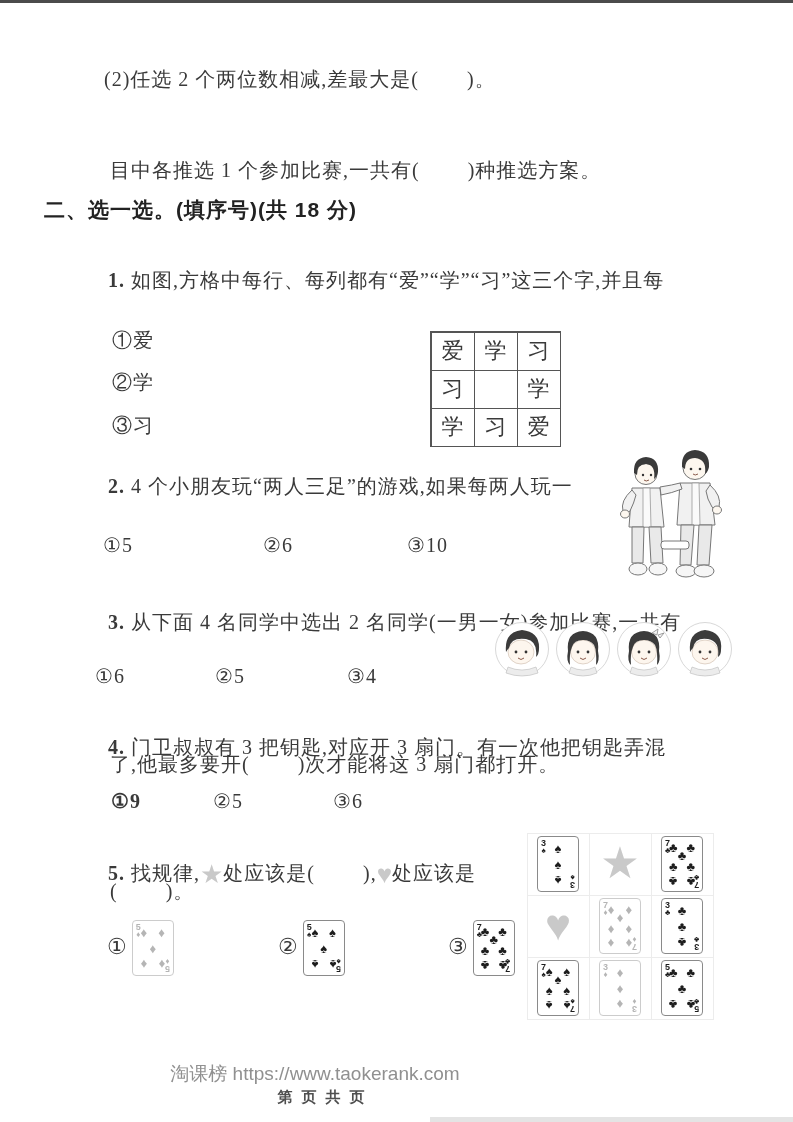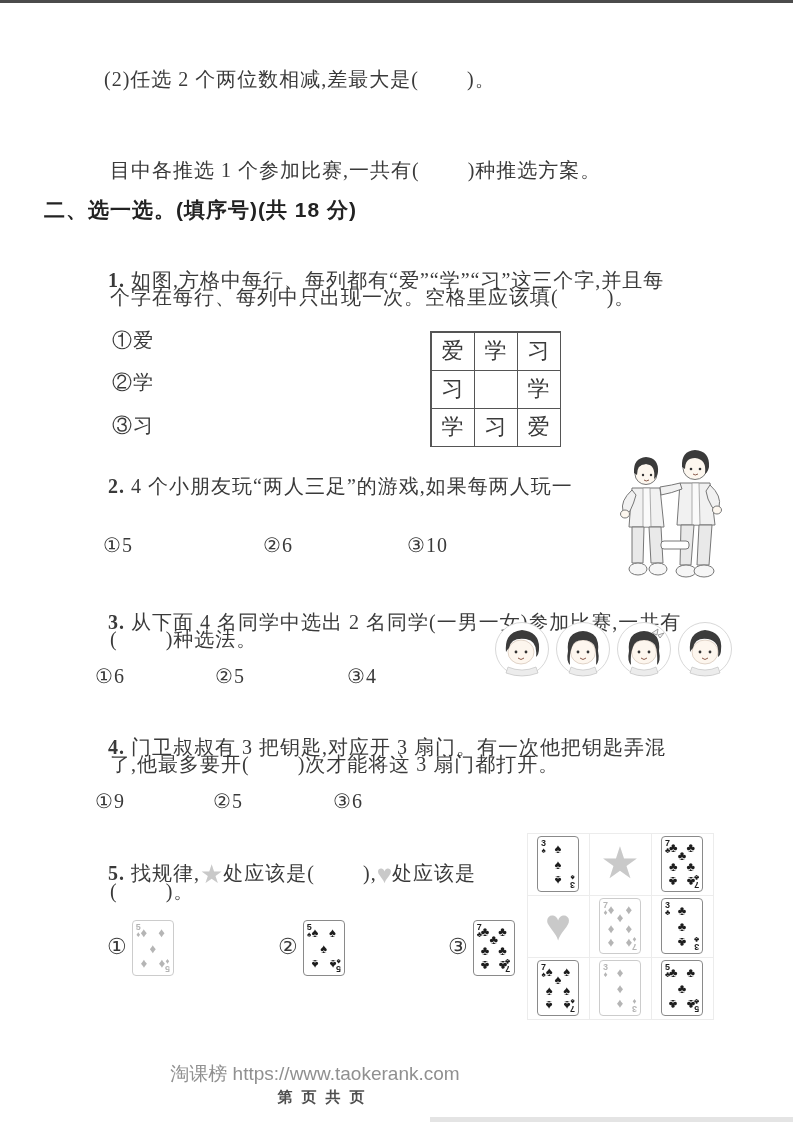--- a/index.html
+++ b/index.html
@@ -67,21 +67,20 @@
 
   <div class="line" style="left:104px;top:66px;">(2)任选 2 个两位数相减,差最大是(        )。</div>
 
   <div class="line" style="left:110px;top:157px;">目中各推选 1 个参加比赛,一共有(        )种推选方案。</div>
 
   <div class="section-title" style="left:44px;top:196px;">二、选一选。(填序号)(共 18 分)</div>
 
   <div class="line" style="left:84px;top:241px;">
     <span class="qnum">1.</span><span>如图,方格中每行、每列都有“爱”“学”“习”这三个字,并且每</span>
   </div>
-  <div class="line" style="left:110px;top:284px;">个字在每行、每列中只出现一次。空格里应该填(        )。</div>
   <div class="opt" style="left:112px;top:327px;">①爱</div>
   <div class="opt" style="left:112px;top:369px;">②学</div>
   <div class="opt" style="left:112px;top:412px;">③习</div>
 
   <div class="char-grid">
     <div class="cell">爱</div>
     <div class="cell">学</div>
     <div class="cell">习</div>
     <div class="cell">习</div>
     <div class="cell"></div>
@@ -128,21 +127,20 @@
     <path d="M51 86 L63 86 L65 122 L53 122 Z" fill="#e9e9e9" stroke="#777" stroke-width="1"></path>
     <ellipse cx="40" cy="128" rx="9" ry="6" fill="#f6f6f6" stroke="#777" stroke-width="1"></ellipse>
     <ellipse cx="60" cy="128" rx="9" ry="6" fill="#f6f6f6" stroke="#777" stroke-width="1"></ellipse>
 
     <rect x="63" y="100" width="28" height="8" rx="3" fill="#fff" stroke="#777" stroke-width="1"></rect>
   </svg>
 
   <div class="line" style="left:84px;top:583px;">
     <span class="qnum">3.</span><span>从下面 4 名同学中选出 2 名同学(一男一女)参加比赛,一共有</span>
   </div>
-  <div class="line" style="left:110px;top:626px;">(        )种选法。</div>
   <div class="opt" style="left:95px;top:664px;">①6</div>
   <div class="opt" style="left:215px;top:664px;">②5</div>
   <div class="opt" style="left:347px;top:664px;">③4</div>
 
   <div class="faces-row">
     <svg width="56" height="56" viewBox="0 0 56 56">
       <circle cx="28" cy="28" r="26.5" fill="#fff" stroke="#d8d8d8"></circle>
       <ellipse cx="27" cy="31" rx="13" ry="12" fill="#fdf6ee" stroke="#cbb9a9" stroke-width="0.6"></ellipse>
       <path d="M12 31 Q10 11 28 9 Q46 11 45 28 Q45 33 42 36 Q44 20 32 18 Q17 16 15 27 Q13 29 12 31 Z" fill="#3b3b3b"></path>
       <circle cx="22" cy="31" r="1.4" fill="#333"></circle>
@@ -177,21 +175,21 @@
         <circle cx="33" cy="31" r="1.4" fill="#333"></circle>
       <path d="M25 37 Q28 40 31 37" stroke="#8a5a4a" stroke-width="1" fill="none"></path>
       <path d="M15 46 Q28 52 41 46 L43 52 Q28 58 13 52 Z" fill="#ececec" stroke="#bbb" stroke-width="0.6"></path>
     </svg>
   </div>
 
   <div class="line" style="left:84px;top:708px;">
     <span class="qnum">4.</span><span>门卫叔叔有 3 把钥匙,对应开 3 扇门。有一次他把钥匙弄混</span>
   </div>
   <div class="line" style="left:110px;top:751px;">了,他最多要开(        )次才能将这 3 扇门都打开。</div>
-  <div class="opt" style="left:95px;top:789px;">①9</div>
+  <div class="opt" style="left:111px;top:789px;font-weight:bold;">①9</div>
   <div class="opt" style="left:213px;top:789px;">②5</div>
   <div class="opt" style="left:333px;top:789px;">③6</div>
 
   <div class="line" style="left:84px;top:834px;">
     <span class="qnum">5.</span><span>找规律,</span><span class="inline-icon">★</span><span>处应该是(        ),</span><span class="inline-icon">♥</span><span>处应该是</span>
   </div>
   <div class="line" style="left:110px;top:878px;">(        )。</div>
 
   <div class="opt-card" style="left:107px;top:920px;">
     <span class="opt-label">①</span>

